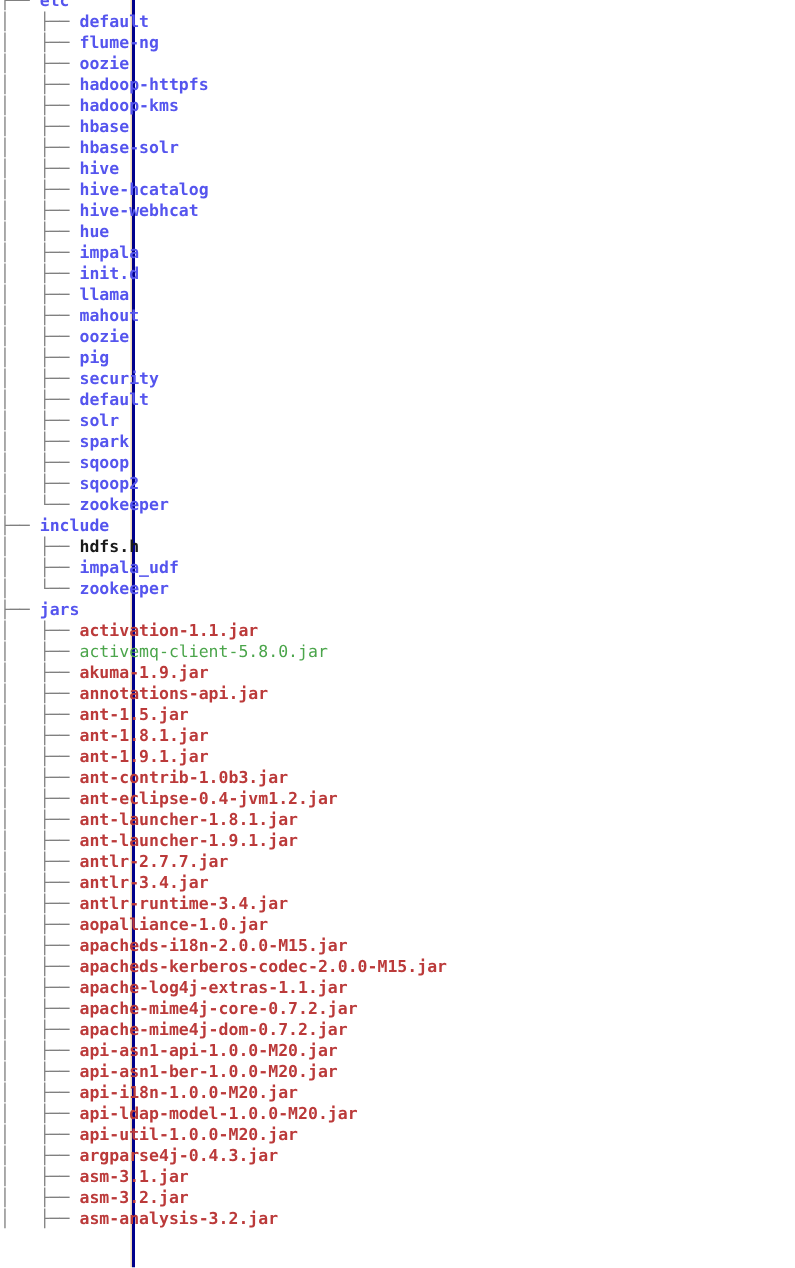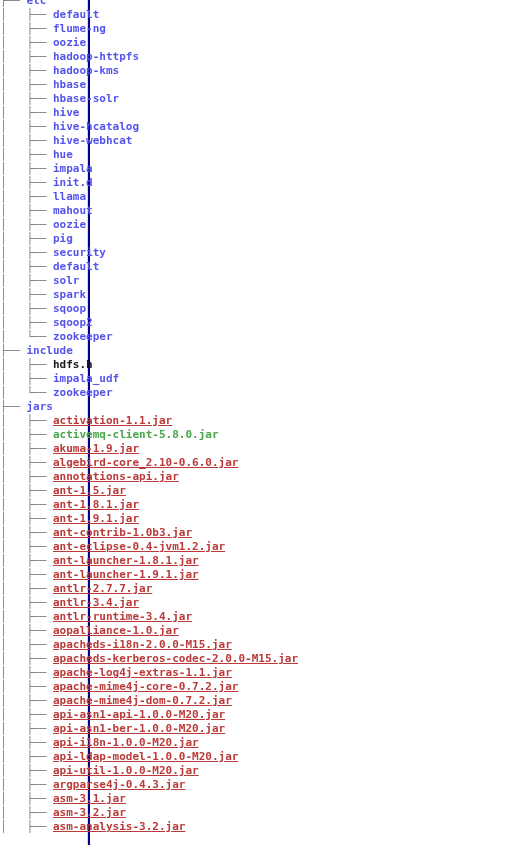--- a/index.html
+++ b/index.html
@@ -49,22 +49,22 @@
 
   
   .guide {
     color: #808080;
     font-weight: normal;
   }
 
   
   .dir      { color: #5555ee; font-weight: bold; }   
   .file     { color: #1a1a1a; font-weight: bold; margin-top: 44px; }   
-  .archive  { color: #bb3a3a; font-weight: bold; text-decoration: underline; }   
-  .exec     { color: #4ba54b; font-weight: bold; }   
+  .archive  { color: #bb3a3a; font-weight: bold; }   
+  .exec     { color: #4ba54b; font-weight: normal; }   
 
   
   #root-pipe {
     position: absolute;
     left: 88px;
     top: 0;
     width: 2px;
     height: 845px;
     background: #00008b;
   }
@@ -113,21 +113,20 @@
       <div class="row"><span class="guide">│   ├── </span><span class="dir">sqoop2</span></div>
       <div class="row"><span class="guide">│   └── </span><span class="dir">zookeeper</span></div>
       <div class="row"><span class="guide guide-root-seg">├── </span><span class="dir">include</span></div>
       <div class="row"><span class="guide">│   ├── </span><span class="file">hdfs.h</span></div>
       <div class="row"><span class="guide">│   ├── </span><span class="dir">impala_udf</span></div>
       <div class="row"><span class="guide">│   └── </span><span class="dir">zookeeper</span></div>
       <div class="row"><span class="guide guide-root-seg">├── </span><span class="dir">jars</span></div>
       <div class="row"><span class="guide">│   ├── </span><span class="archive">activation-1.1.jar</span></div>
       <div class="row"><span class="guide">│   ├── </span><span class="exec">activemq-client-5.8.0.jar</span></div>
       <div class="row"><span class="guide">│   ├── </span><span class="archive">akuma-1.9.jar</span></div>
-      <div class="row"><span class="guide">│   ├── </span><span class="archive">algebird-core_2.10-0.6.0.jar</span></div>
       <div class="row"><span class="guide">│   ├── </span><span class="archive">annotations-api.jar</span></div>
       <div class="row"><span class="guide">│   ├── </span><span class="archive">ant-1.5.jar</span></div>
       <div class="row"><span class="guide">│   ├── </span><span class="archive">ant-1.8.1.jar</span></div>
       <div class="row"><span class="guide">│   ├── </span><span class="archive">ant-1.9.1.jar</span></div>
       <div class="row"><span class="guide">│   ├── </span><span class="archive">ant-contrib-1.0b3.jar</span></div>
       <div class="row"><span class="guide">│   ├── </span><span class="archive">ant-eclipse-0.4-jvm1.2.jar</span></div>
       <div class="row"><span class="guide">│   ├── </span><span class="archive">ant-launcher-1.8.1.jar</span></div>
       <div class="row"><span class="guide">│   ├── </span><span class="archive">ant-launcher-1.9.1.jar</span></div>
       <div class="row"><span class="guide">│   ├── </span><span class="archive">antlr-2.7.7.jar</span></div>
       <div class="row"><span class="guide">│   ├── </span><span class="archive">antlr-3.4.jar</span></div>

